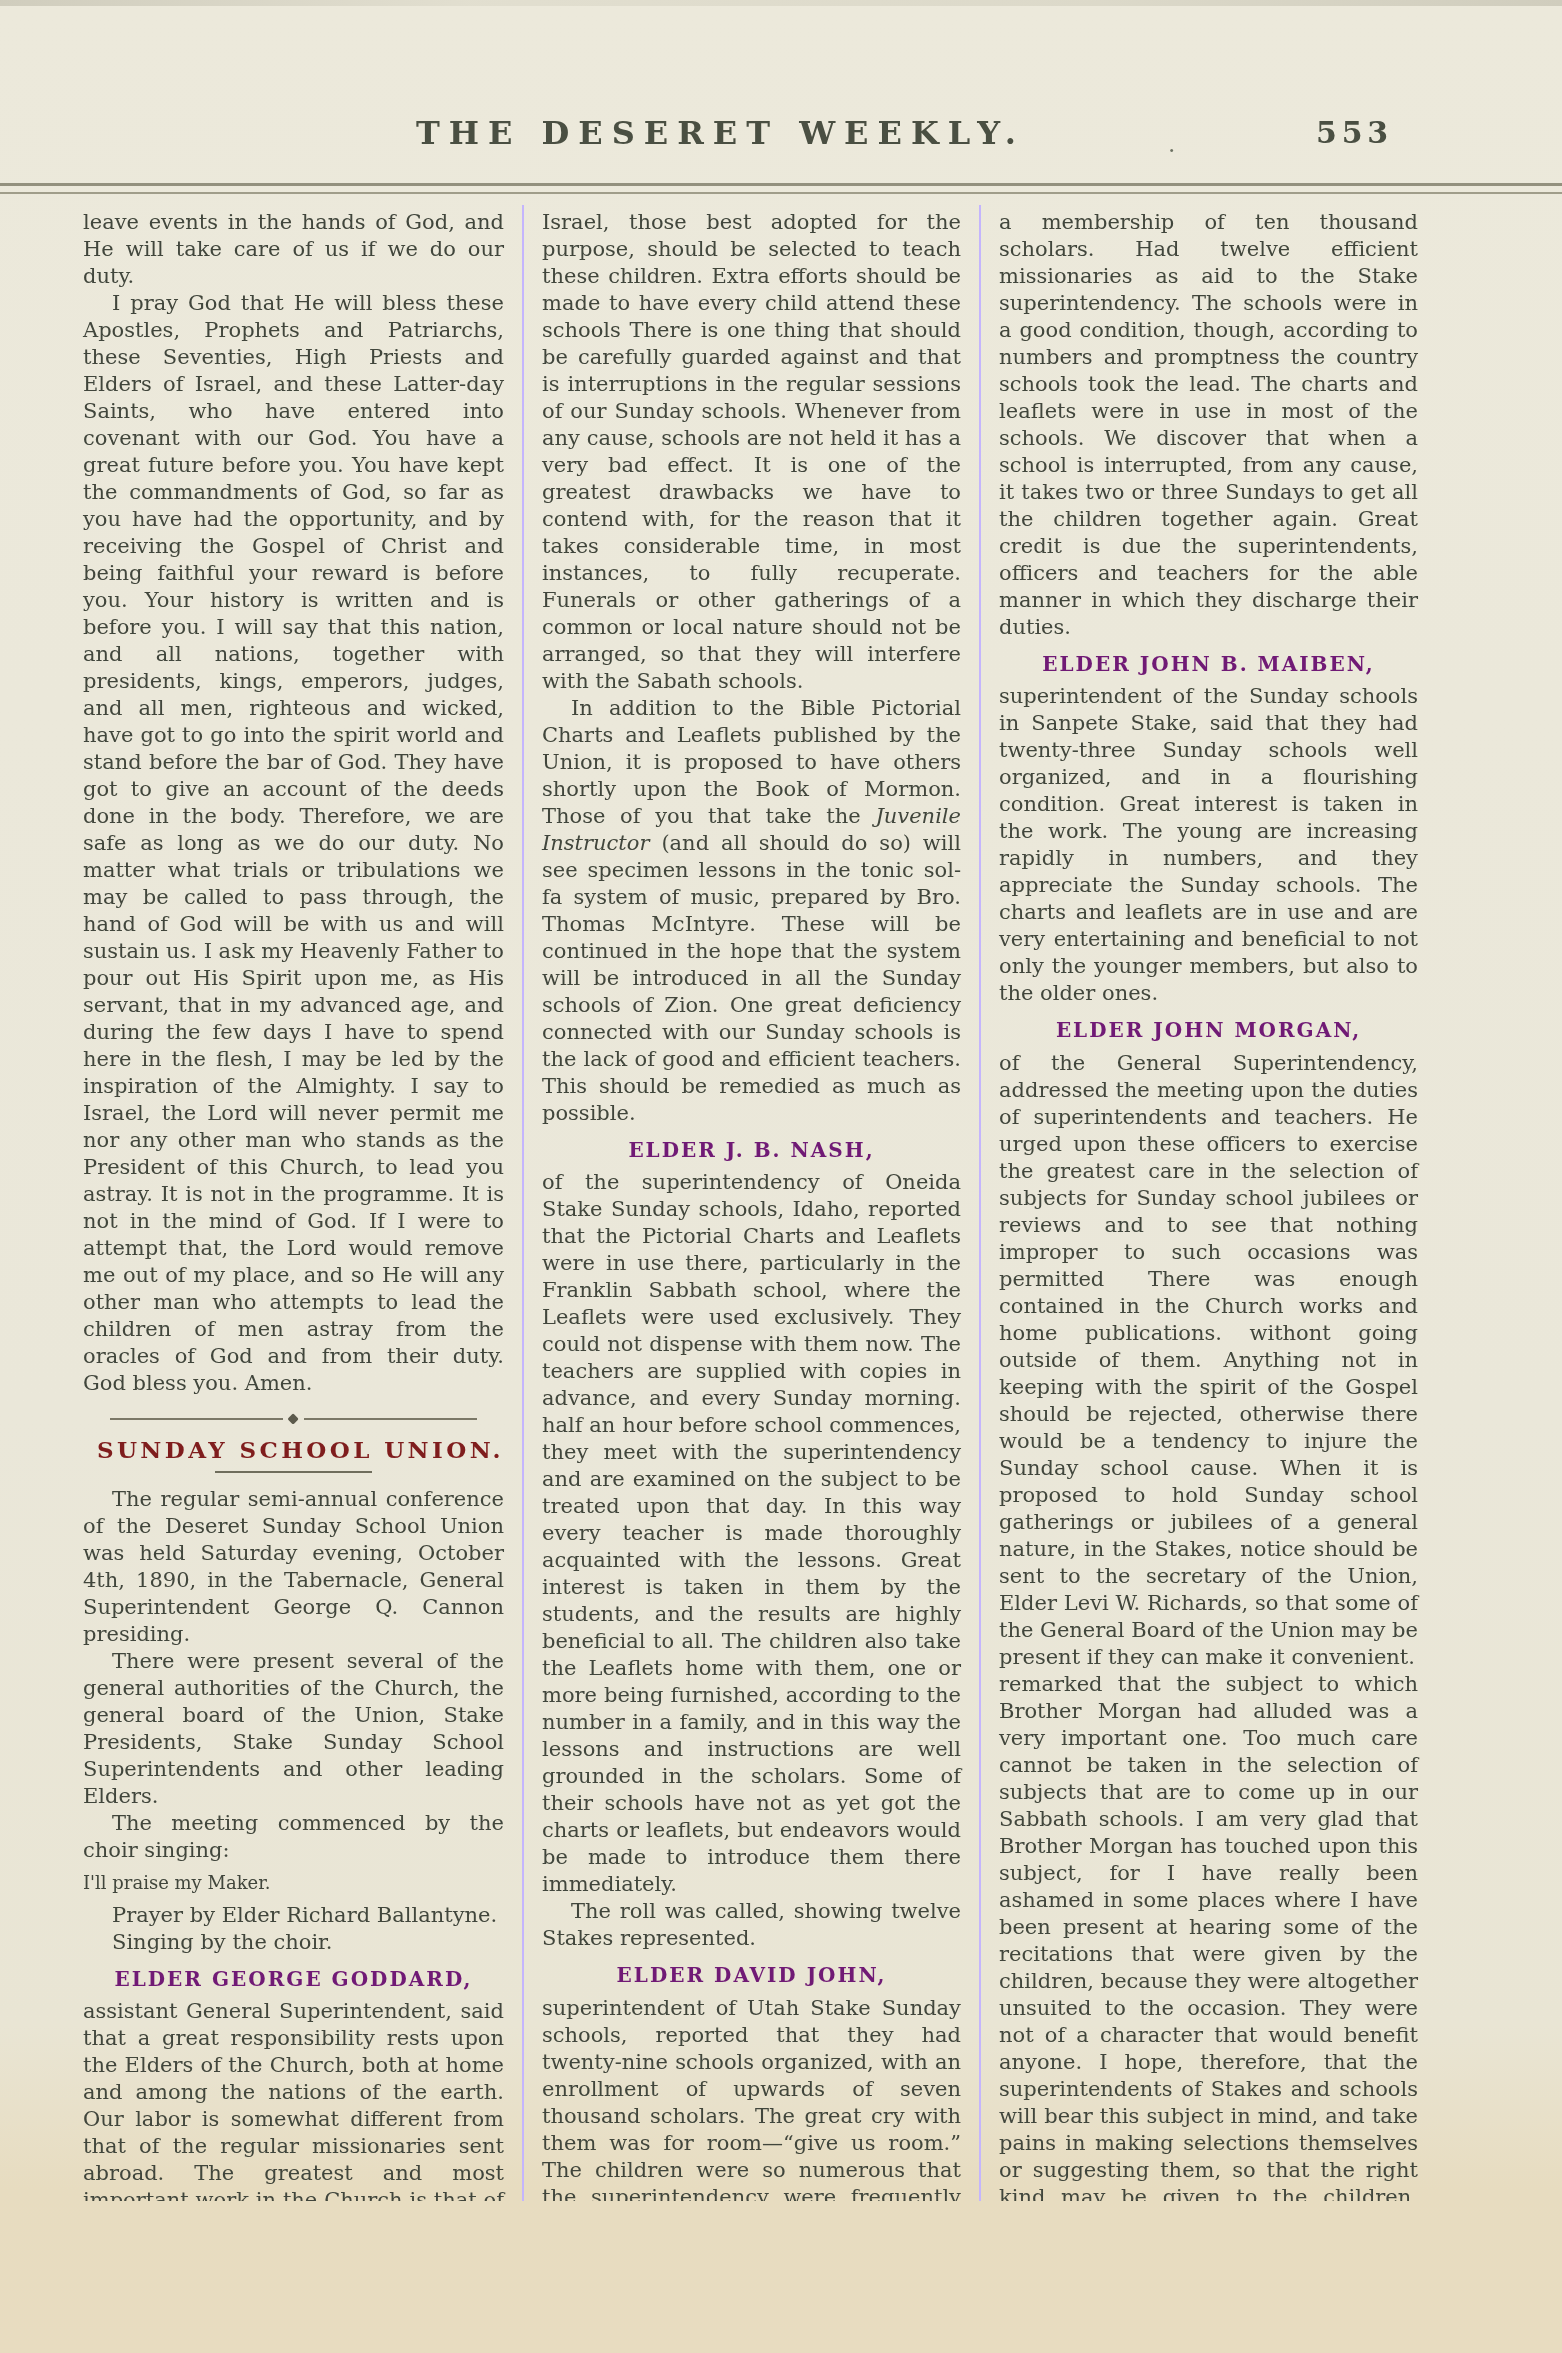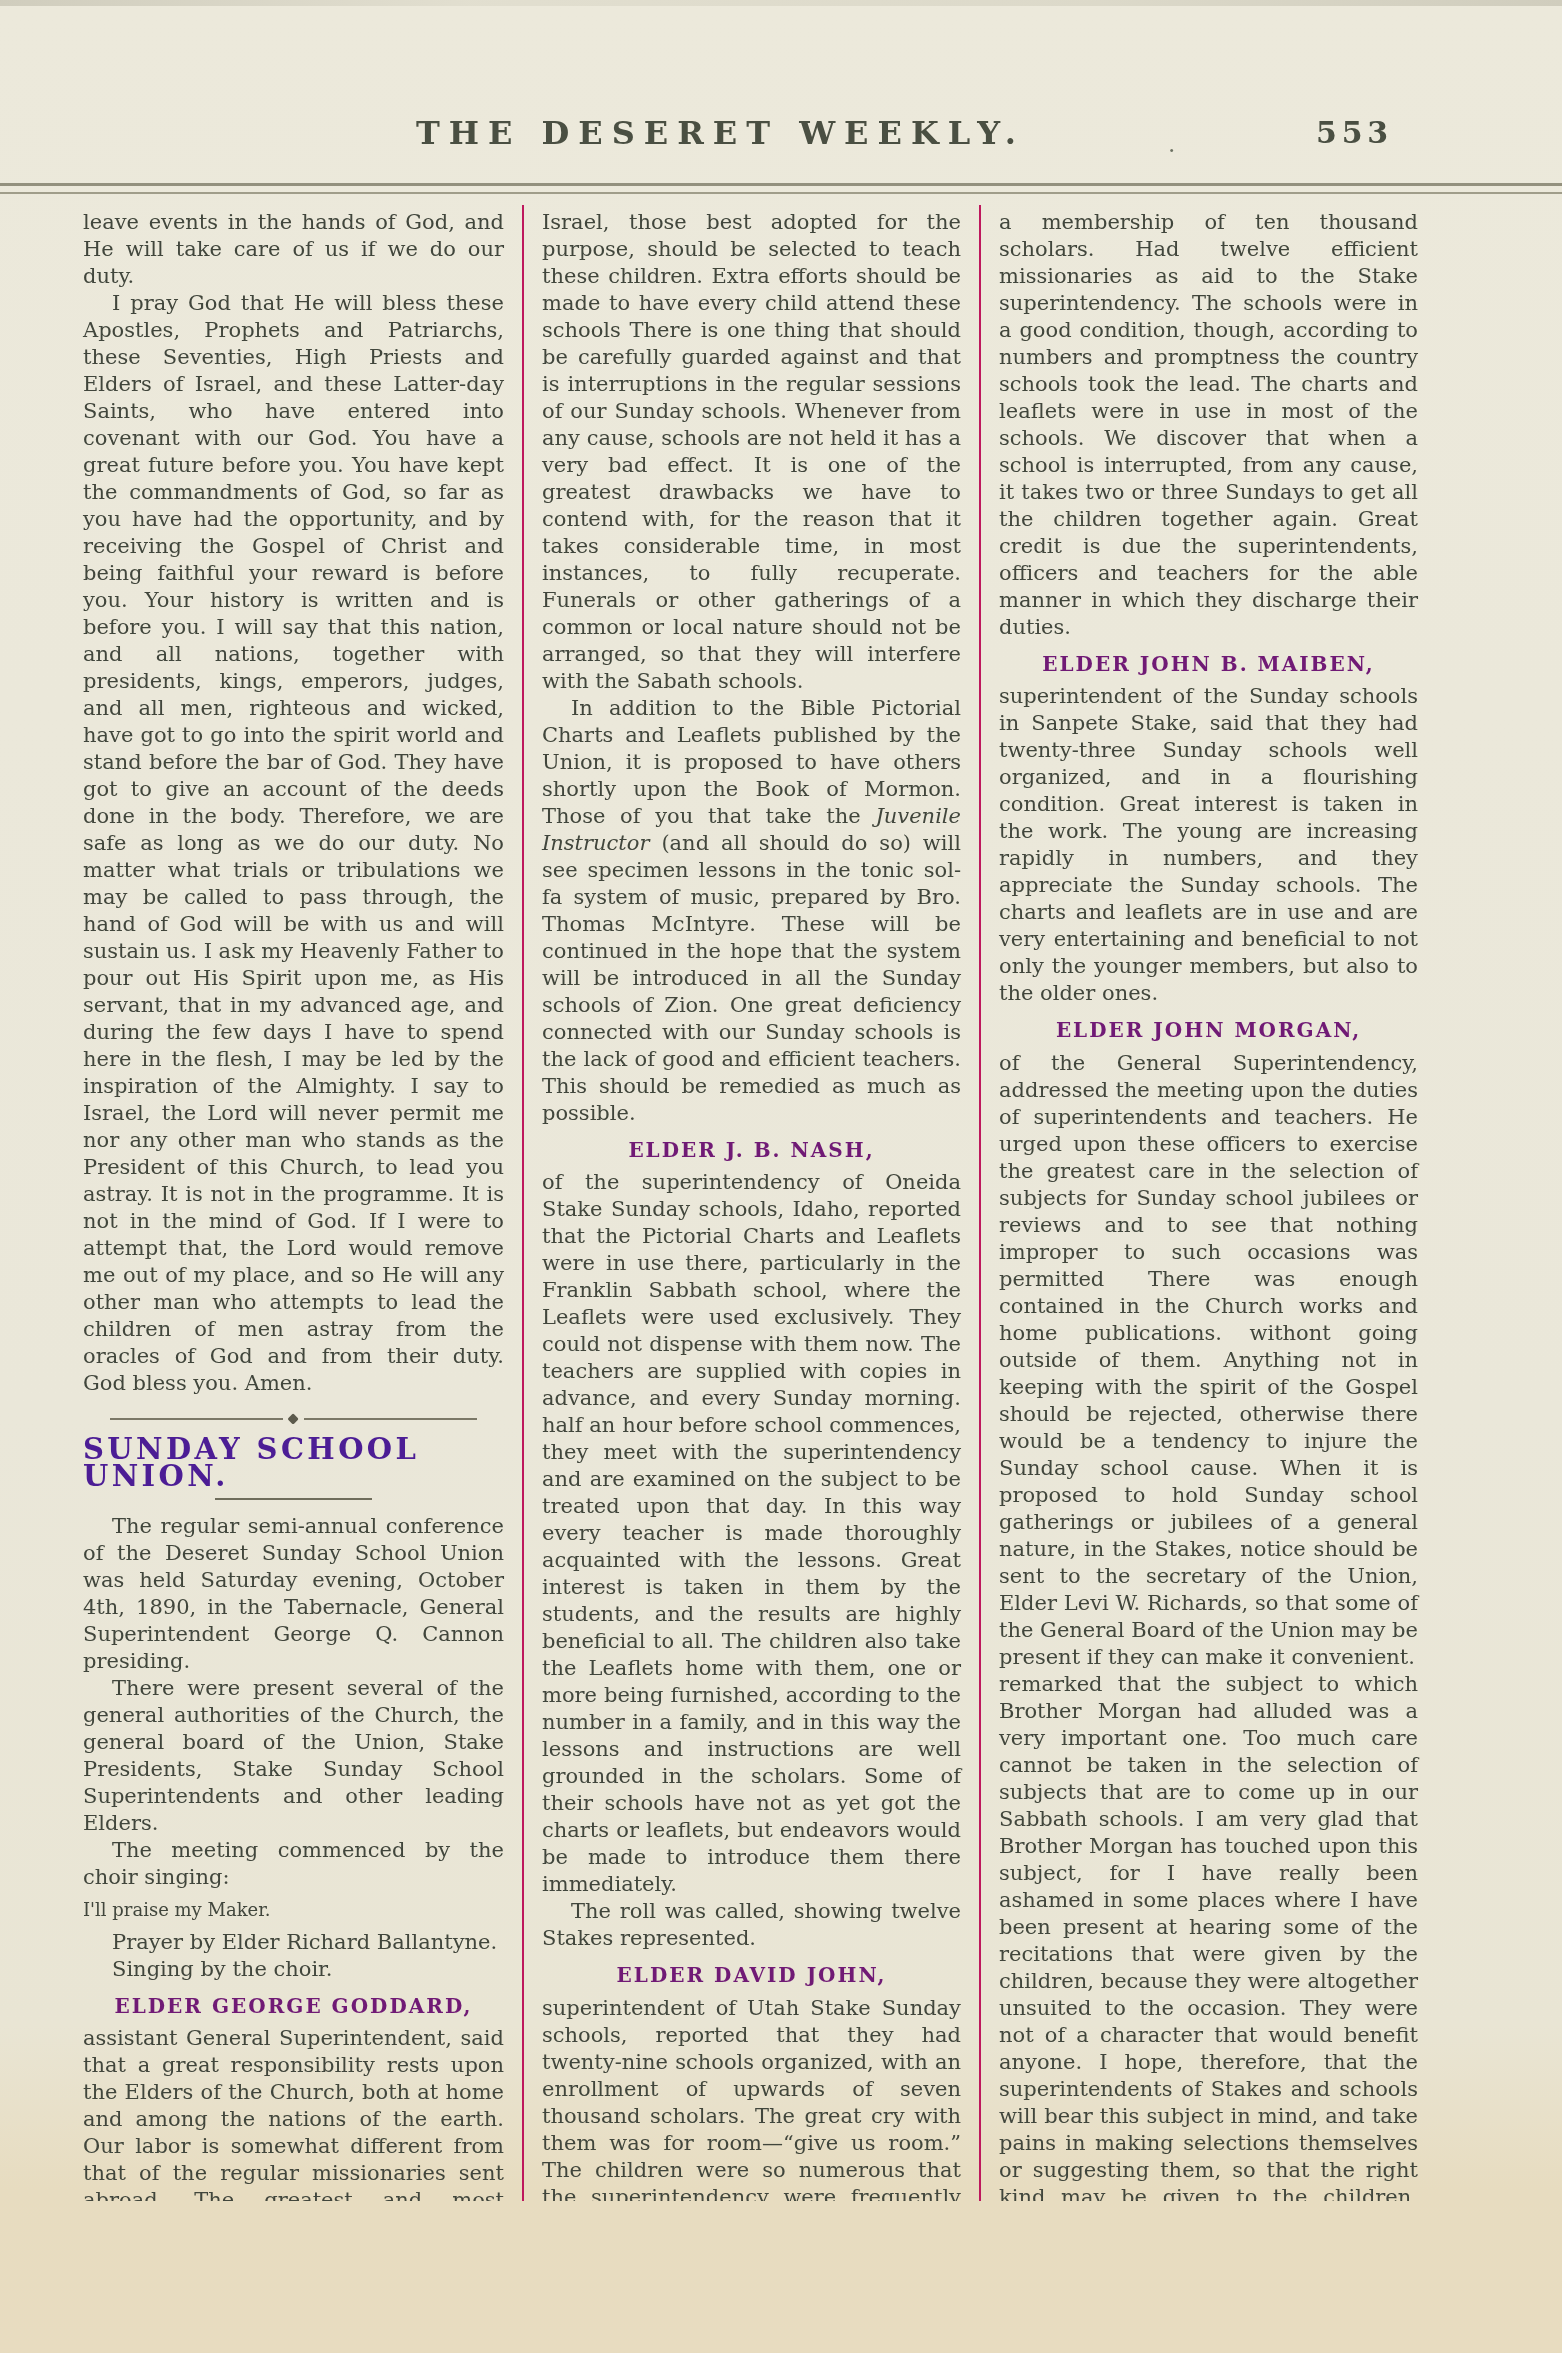--- a/index.html
+++ b/index.html
@@ -18,31 +18,31 @@
   .double-rule .r1{height:3.4px;background:#75735f;opacity:.75;}
   .double-rule .r2{height:2px;background:#8d8a76;opacity:.8;margin-top:6.1px;}
   .columns{
     position:absolute;top:205px;left:65px;width:1372px;height:1996px;
     display:flex;overflow:hidden;
   }
   .column{
     width:457px;box-sizing:border-box;padding:4.1px 18px 0 18px;
     text-align:justify;font-size:21px;line-height:27px;
   }
-  .column + .column{border-left:2px solid #be185d;}
+  .column + .column{border-left:2px solid #c4b5fd;}
   p.para{margin:0;}
   p.para.indent{text-indent:29px;}
   p.para i{font-style:italic;}
   h3.speaker{
     margin:11px 0 6.8px 0;text-align:center;font-size:20px;font-weight:bold;
     letter-spacing:2px;line-height:24.6px;color:#701a75;
   }
   h2.section-title{
-    margin:12.3px 0 8.2px 0;text-align:left;font-size:29px;font-weight:bold;
-    letter-spacing:3.4px;color:#4c1d95;
+    margin:12.3px 0 8.2px 0;text-align:right;font-size:23px;font-weight:bold;
+    letter-spacing:3.4px;color:#7f1d1d;
   }
   p.hymn{margin:5.5px 0;font-size:18px;text-indent:0;}
   .divider{display:flex;align-items:center;justify-content:center;margin:18px 27px 4.1px 27px;}
   .divider .dline{flex:1;height:2px;background:#7b7867;}
   .divider .ddiamond{width:8.2px;height:8.2px;background:#5c5a4c;transform:rotate(45deg);margin:0 6.8px;border-radius:1.4px;}
   .short-rule{width:157px;height:2.7px;background:#6f6d5c;margin:0 auto 12.3px auto;}
   .bottom-blank{position:absolute;left:0;bottom:0;width:100%;height:143px;}
 </style>
 </head>
 <body>

